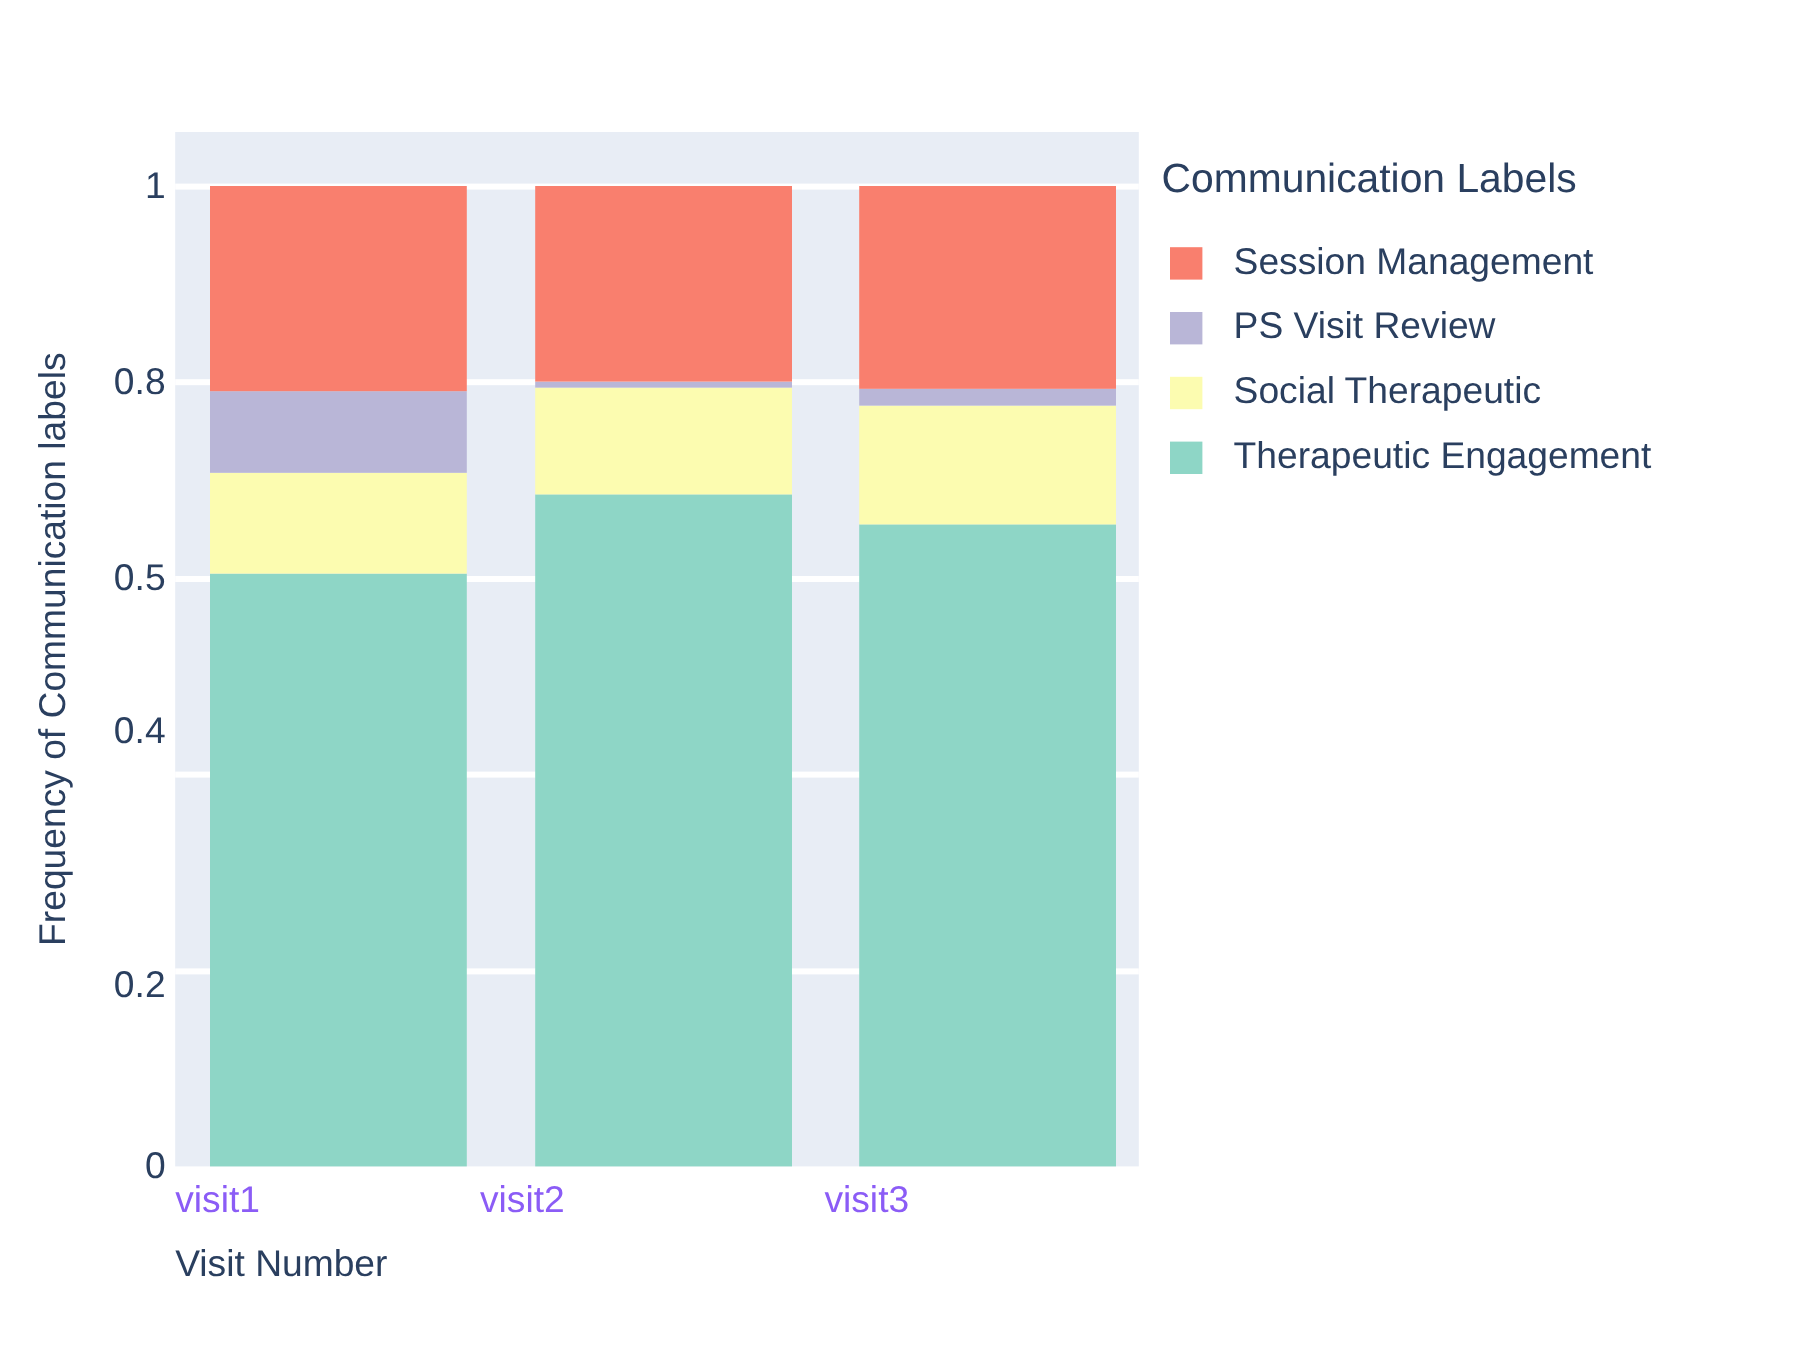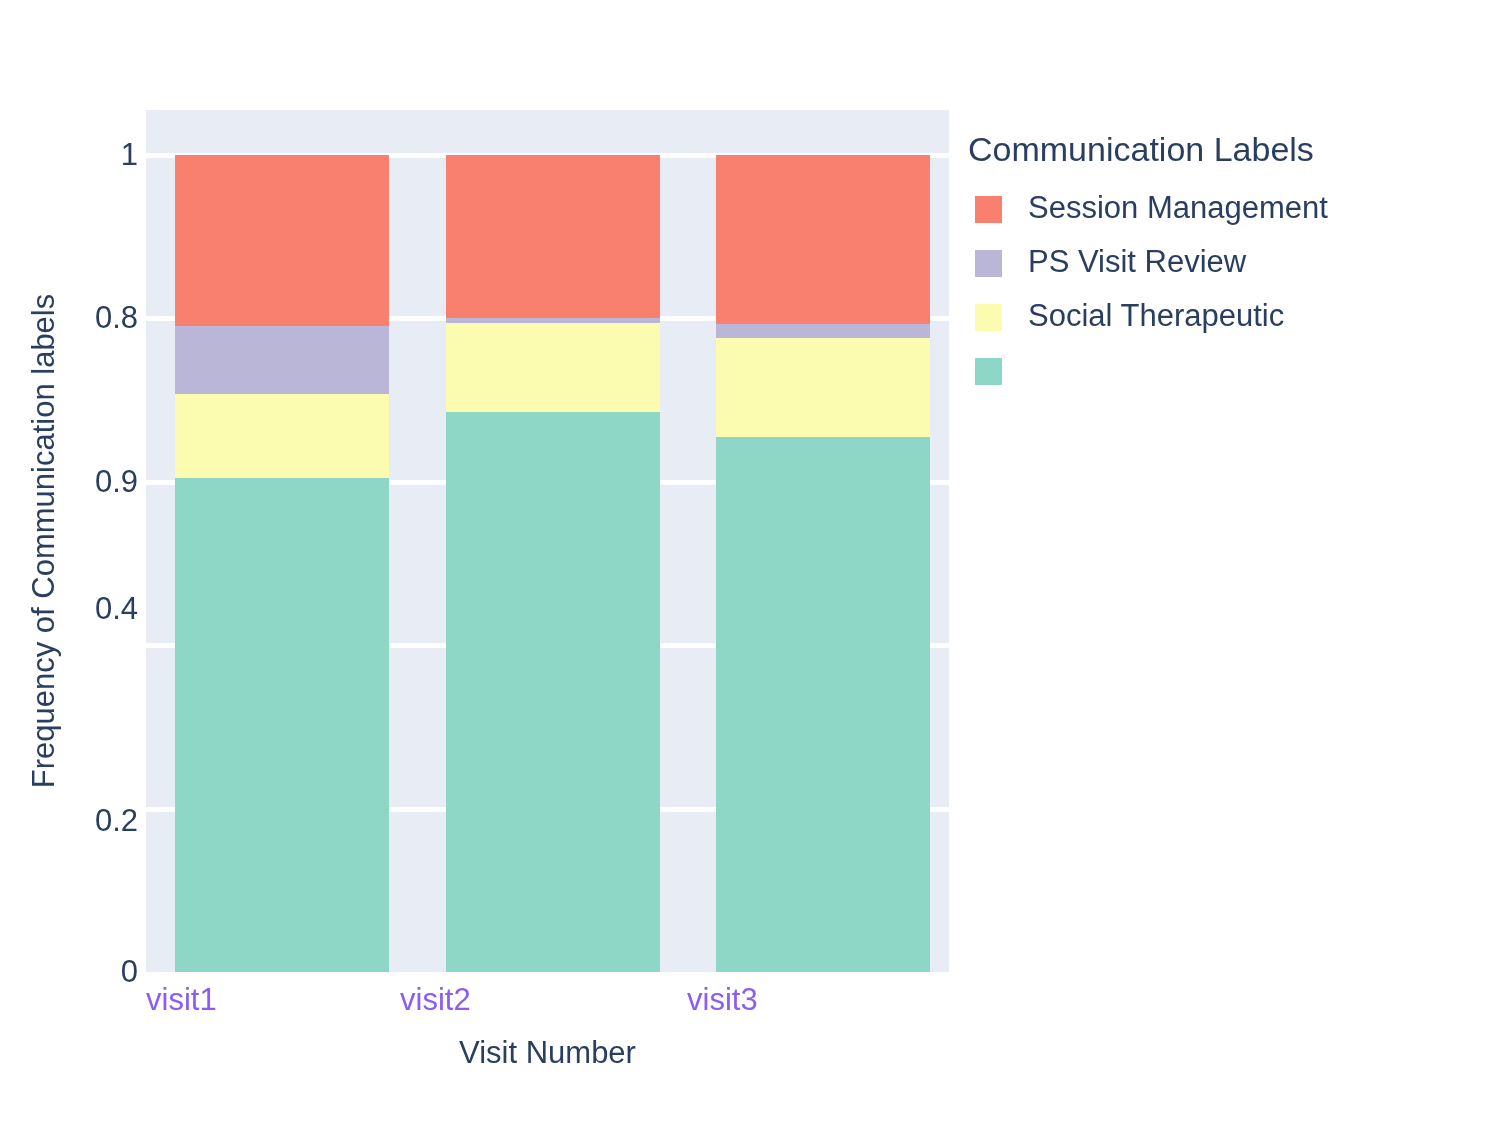--- a/index.html
+++ b/index.html
@@ -96,36 +96,36 @@
     transform-origin: 0 0;
     transform: rotate(-90deg) translate(-972px, 22px);
     white-space: nowrap;
   }
 
   #xlabel {
     position: absolute;
     left: 146px;
     top: 1035px;
     width: 803px;
-    text-align: center;
     font-size: 31px;
     color: #2a3f5f;
     white-space: nowrap;
   }
 
   
   #legend {
     position: absolute;
     left: 968px;
     top: 130px;
     width: 520px;
   }
   #legend-title {
     font-size: 34px;
     color: #2a3f5f;
+    margin-bottom: 10px;
     white-space: nowrap;
   }
   .legend-item {
     display: flex;
     align-items: flex-end;
     height: 54px;
     white-space: nowrap;
   }
   .legend-swatch {
     width: 27px;
@@ -142,21 +142,21 @@
 </style>
 </head>
 <body>
 
 <div id="figure">
 
   <div id="ylabel">Frequency of Communication labels</div>
 
   <div class="ytick" style="top:155px;">1</div>
   <div class="ytick" style="top:318px;">0.8</div>
-  <div class="ytick" style="top:482px;">0.9</div>
+  <div class="ytick" style="top:482px;">0.5</div>
   <div class="ytick" style="top:609px;">0.4</div>
   <div class="ytick" style="top:821px;">0.2</div>
   <div class="ytick" style="top:972px;">0</div>
 
   <div id="plot-area">
 
     <div class="gridline" style="top:43px;"></div>
     <div class="gridline" style="top:206px;"></div>
     <div class="gridline" style="top:370px;"></div>
     <div class="gridline" style="top:533px;"></div>
@@ -207,16 +207,17 @@
       <span class="legend-label">PS Visit Review</span>
     </div>
 
     <div class="legend-item">
       <span class="legend-swatch" style="background: rgb(252, 252, 176);"></span>
       <span class="legend-label">Social Therapeutic</span>
     </div>
 
     <div class="legend-item">
       <span class="legend-swatch" style="background: rgb(142, 214, 198);"></span>
+      <span class="legend-label">Therapeutic Engagement</span>
     </div>
   </div>
 
 </div>
 
 </body></html>

